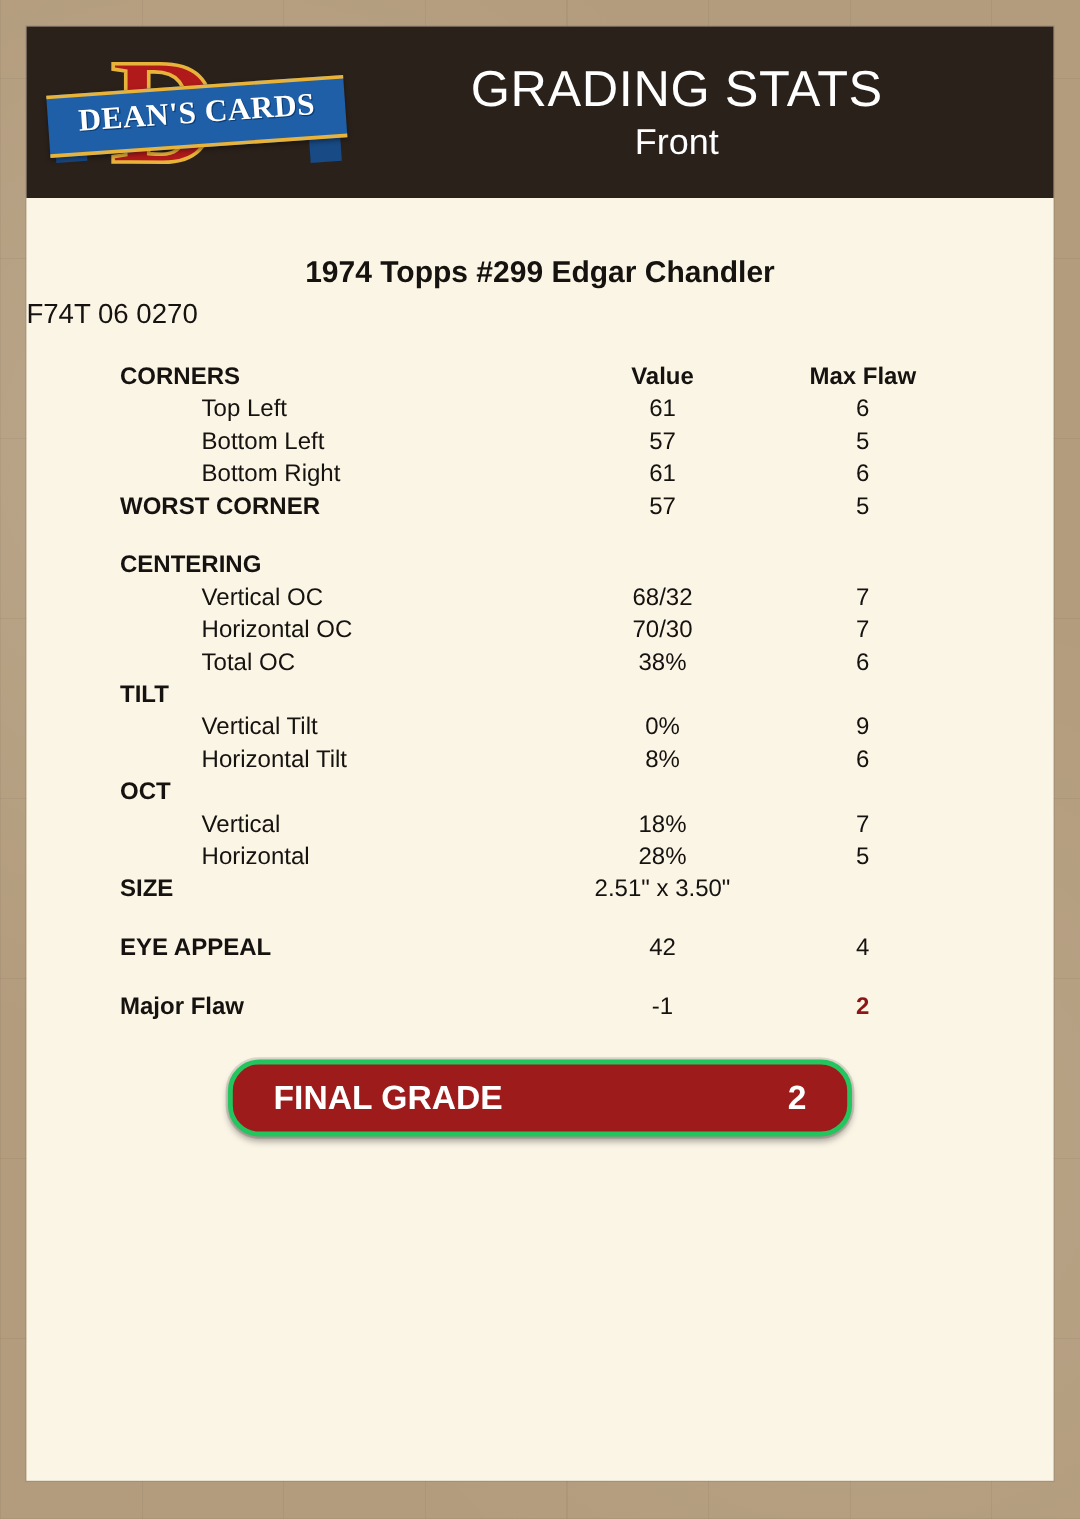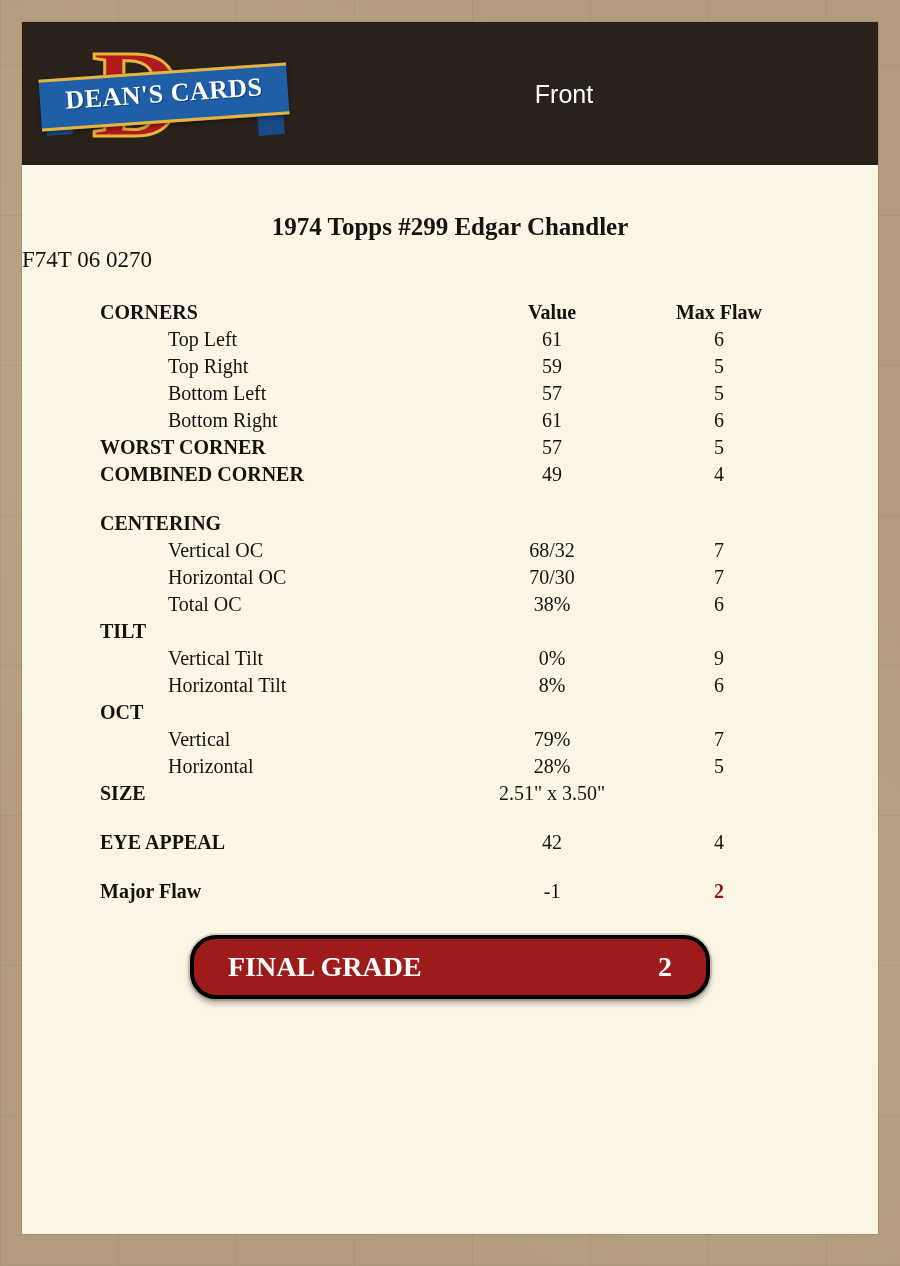--- a/index.html
+++ b/index.html
@@ -106,29 +106,28 @@
     color: #ffffff;
     padding-right: 40px;
   }
   .header-title {
     font-size: 42px;
     font-weight: normal;
     letter-spacing: 0.5px;
     line-height: 50px;
   }
   .header-sub {
-    font-size: 25px;
+    font-size: 30px;
     line-height: 40px;
     font-weight: normal;
   }
   
   .body {
     padding: 30px 0 0 0;
     color: #15120f;
-    font-family: Liberation Serif, serif;
   }
   .card-title {
     text-align: center;
     font-size: 25px;
     font-weight: bold;
     margin: 18px 0 6px 0;
   }
   .card-code {
     text-align: left;
     font-size: 23px;
@@ -153,21 +152,21 @@
   tr.spacer td { height: 22px; padding: 0; }
   .red { color: #8c1515; font-weight: bold; }
   
   .final-wrap {
     width: 520px;
     margin: 30px auto 0 auto;
     position: relative;
   }
   .final-bar {
     background: #9e1b1b;
-    border: 4px solid #000000;
+    border: 4px solid #22c55e;
     border-radius: 26px;
     height: 56px;
     display: flex;
     align-items: center;
     justify-content: space-between;
     padding: 0 34px;
     color: #ffffff;
     font-size: 28px;
     font-weight: bold;
     box-shadow: 0 4px 6px rgba(0,0,0,0.35), 0 0 0 2px rgba(0,0,0,0.12);
@@ -182,20 +181,21 @@
 
   <div class="header">
     <div class="logo">
       <div class="bigD">D</div>
       <div class="ribbon-l"></div>
       <div class="ribbon-r"></div>
       <div class="banner"></div>
       <div class="banner-text">DEAN'S CARDS</div>
     </div>
     <div class="header-titles">
+      <div class="header-title">GRADING STATS</div>
       <div class="header-sub">Front</div>
     </div>
   </div>
 
   <div class="body">
 
     <div class="card-title">1974 Topps #299 Edgar Chandler</div>
     <div class="card-code">F74T 06 0270</div>
 
     <table class="stats">
@@ -203,47 +203,37 @@
         <tr class="section">
           <td class="label">CORNERS</td>
           <td class="value" style="font-weight:bold">Value</td>
           <td class="grade" style="font-weight:bold">Max Flaw</td>
         </tr>
 
         <tr>
           <td class="label sub">Top Left</td>
           <td class="value">61</td>
           <td class="grade">6</td>
-        </tr>
-        <tr>
-          <td class="label sub">Top Right</td>
-          <td class="value">59</td>
-          <td class="grade">5</td>
         </tr>
         <tr>
           <td class="label sub">Bottom Left</td>
           <td class="value">57</td>
           <td class="grade">5</td>
         </tr>
         <tr>
           <td class="label sub">Bottom Right</td>
           <td class="value">61</td>
           <td class="grade">6</td>
         </tr>
 
         <tr class="bold">
           <td class="label">WORST CORNER</td>
           <td class="value" style="font-weight:normal">57</td>
           <td class="grade" style="font-weight:normal">5</td>
         </tr>
-        <tr class="bold">
-          <td class="label">COMBINED CORNER</td>
-          <td class="value" style="font-weight:normal">49</td>
-          <td class="grade" style="font-weight:normal">4</td>
-        </tr>
 
         <tr class="spacer">
             <td colspan="3"></td>
           </tr>
 
         <tr class="section">
           <td class="label">CENTERING</td>
           <td class="value"></td>
           <td class="grade"></td>
         </tr>
@@ -279,21 +269,21 @@
           <td class="grade">6</td>
         </tr>
 
         <tr class="section">
           <td class="label">OCT</td>
           <td class="value"></td>
           <td class="grade"></td>
         </tr>
         <tr>
           <td class="label sub">Vertical</td>
-          <td class="value">79%</td>
+          <td class="value">18%</td>
           <td class="grade">7</td>
         </tr>
         <tr>
           <td class="label sub">Horizontal</td>
           <td class="value">28%</td>
           <td class="grade">5</td>
         </tr>
 
         <tr class="section">
           <td class="label">SIZE</td>

